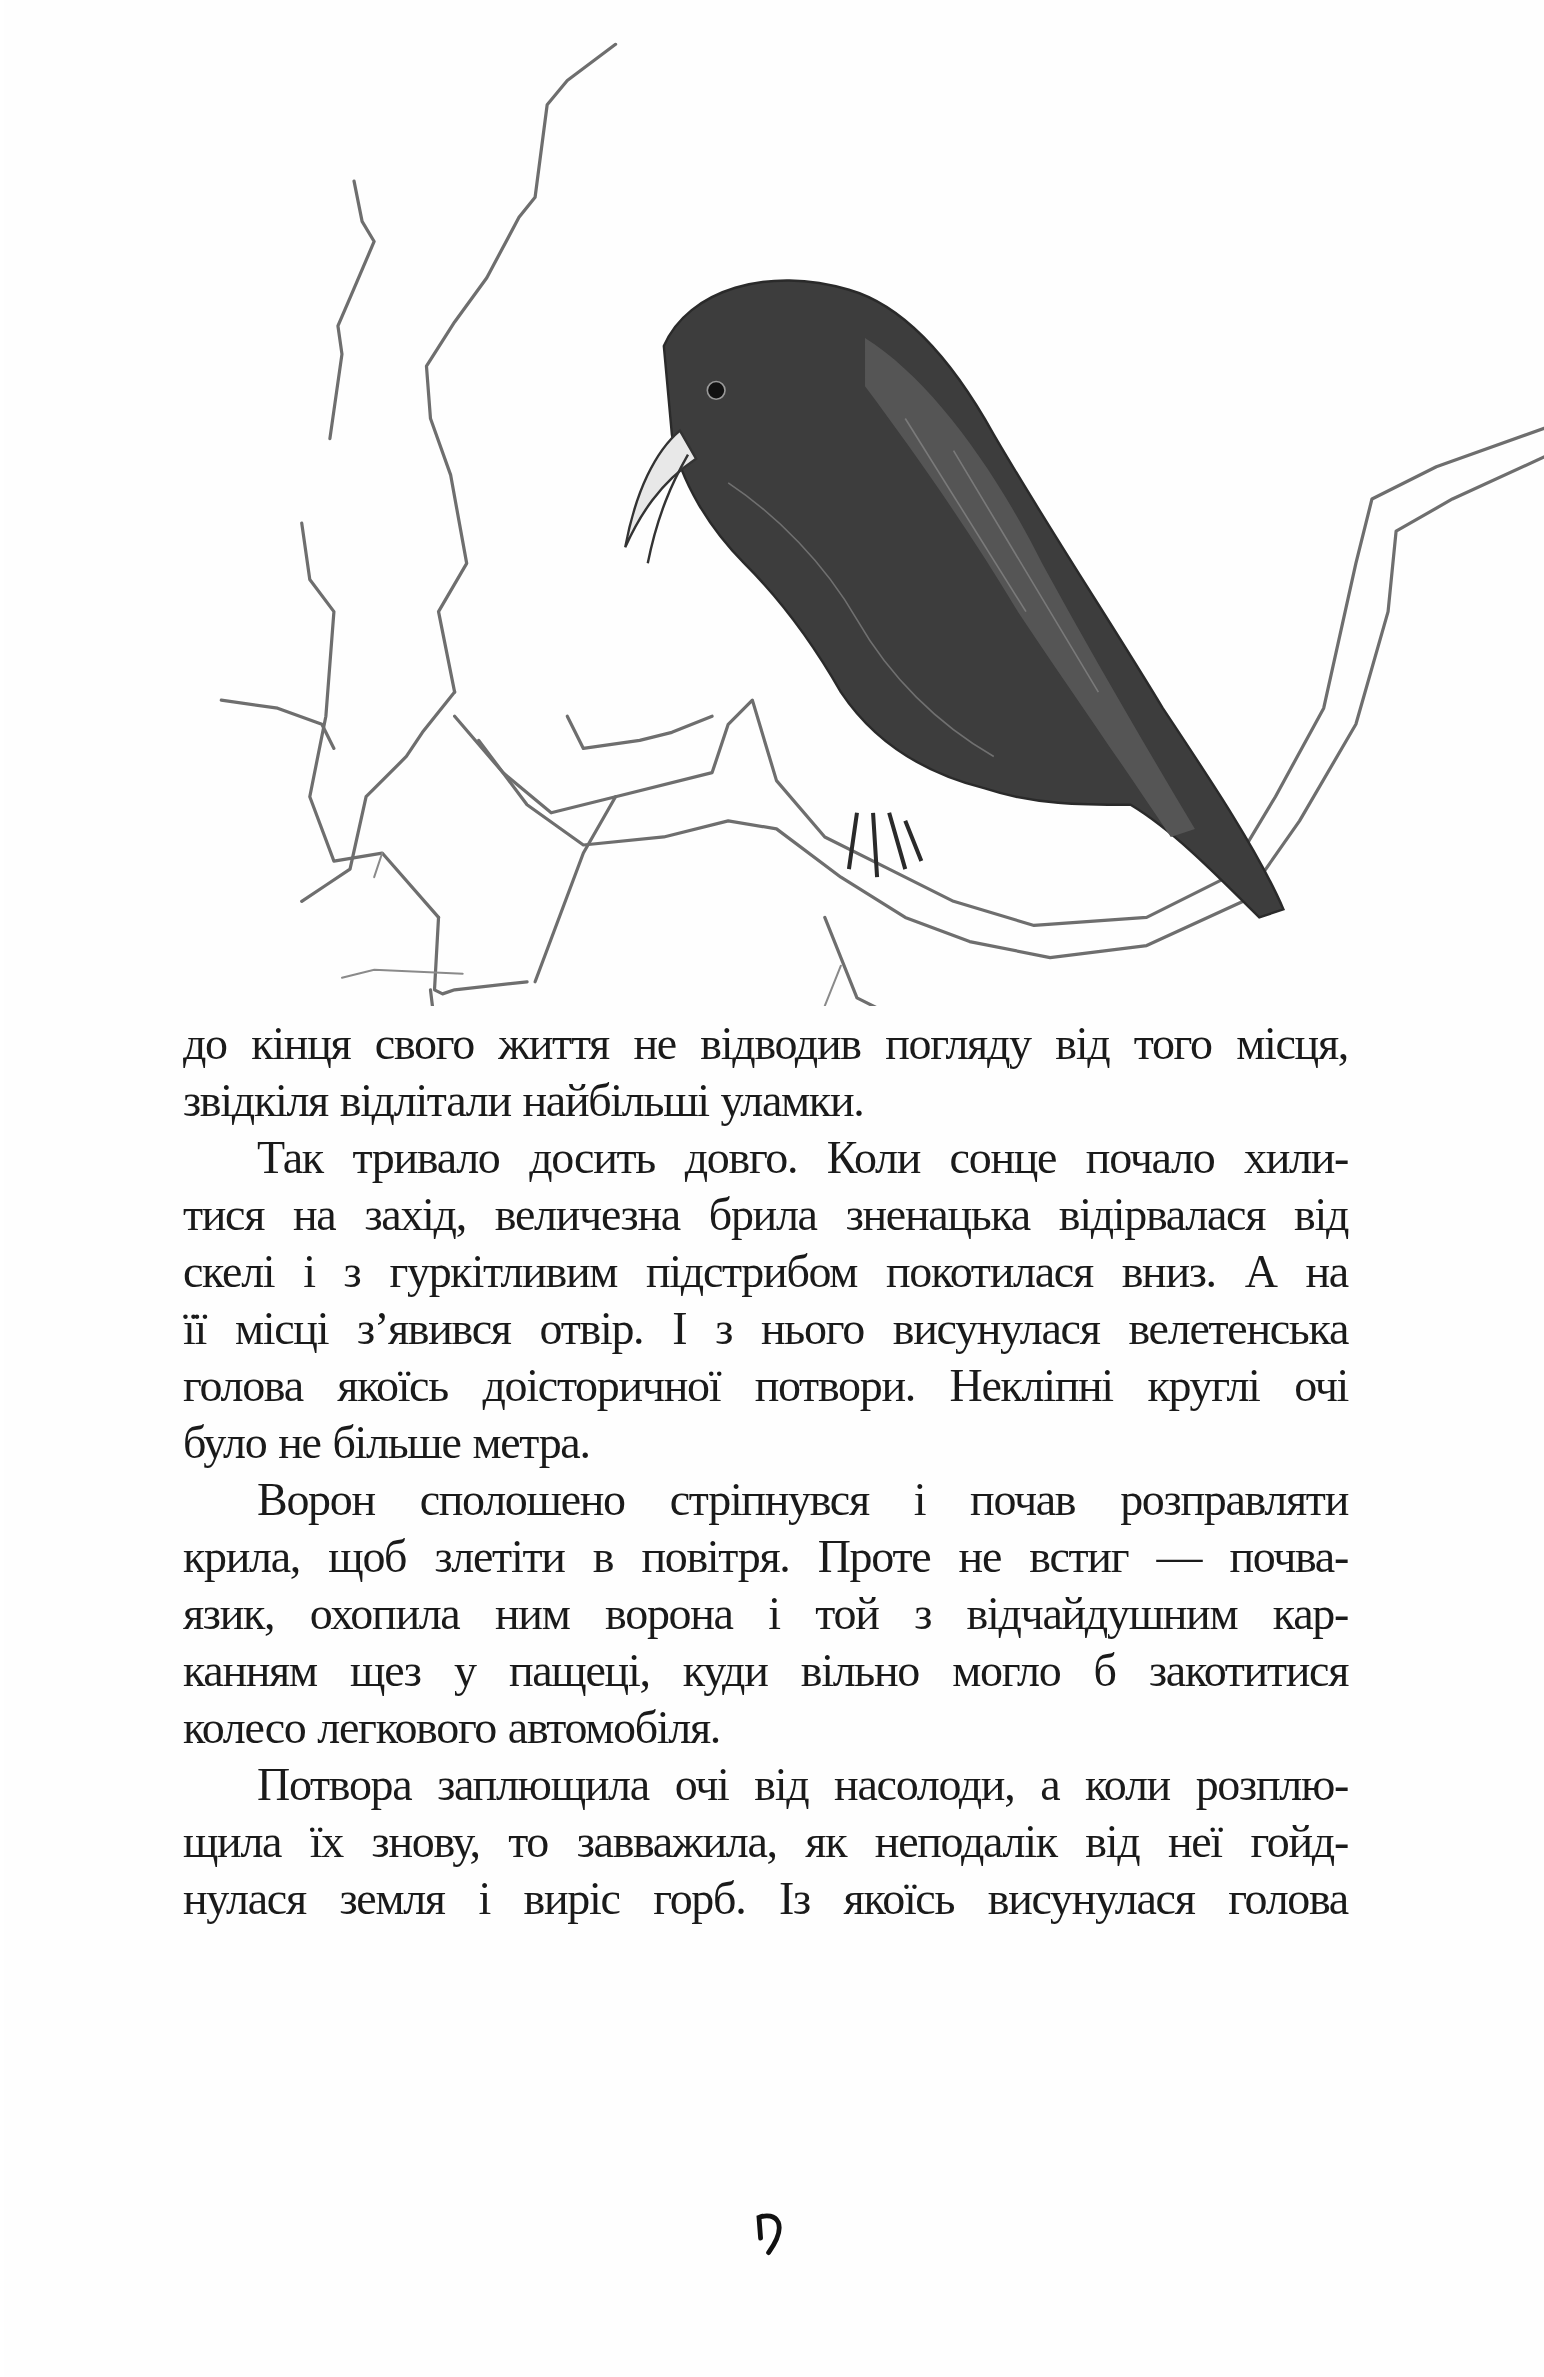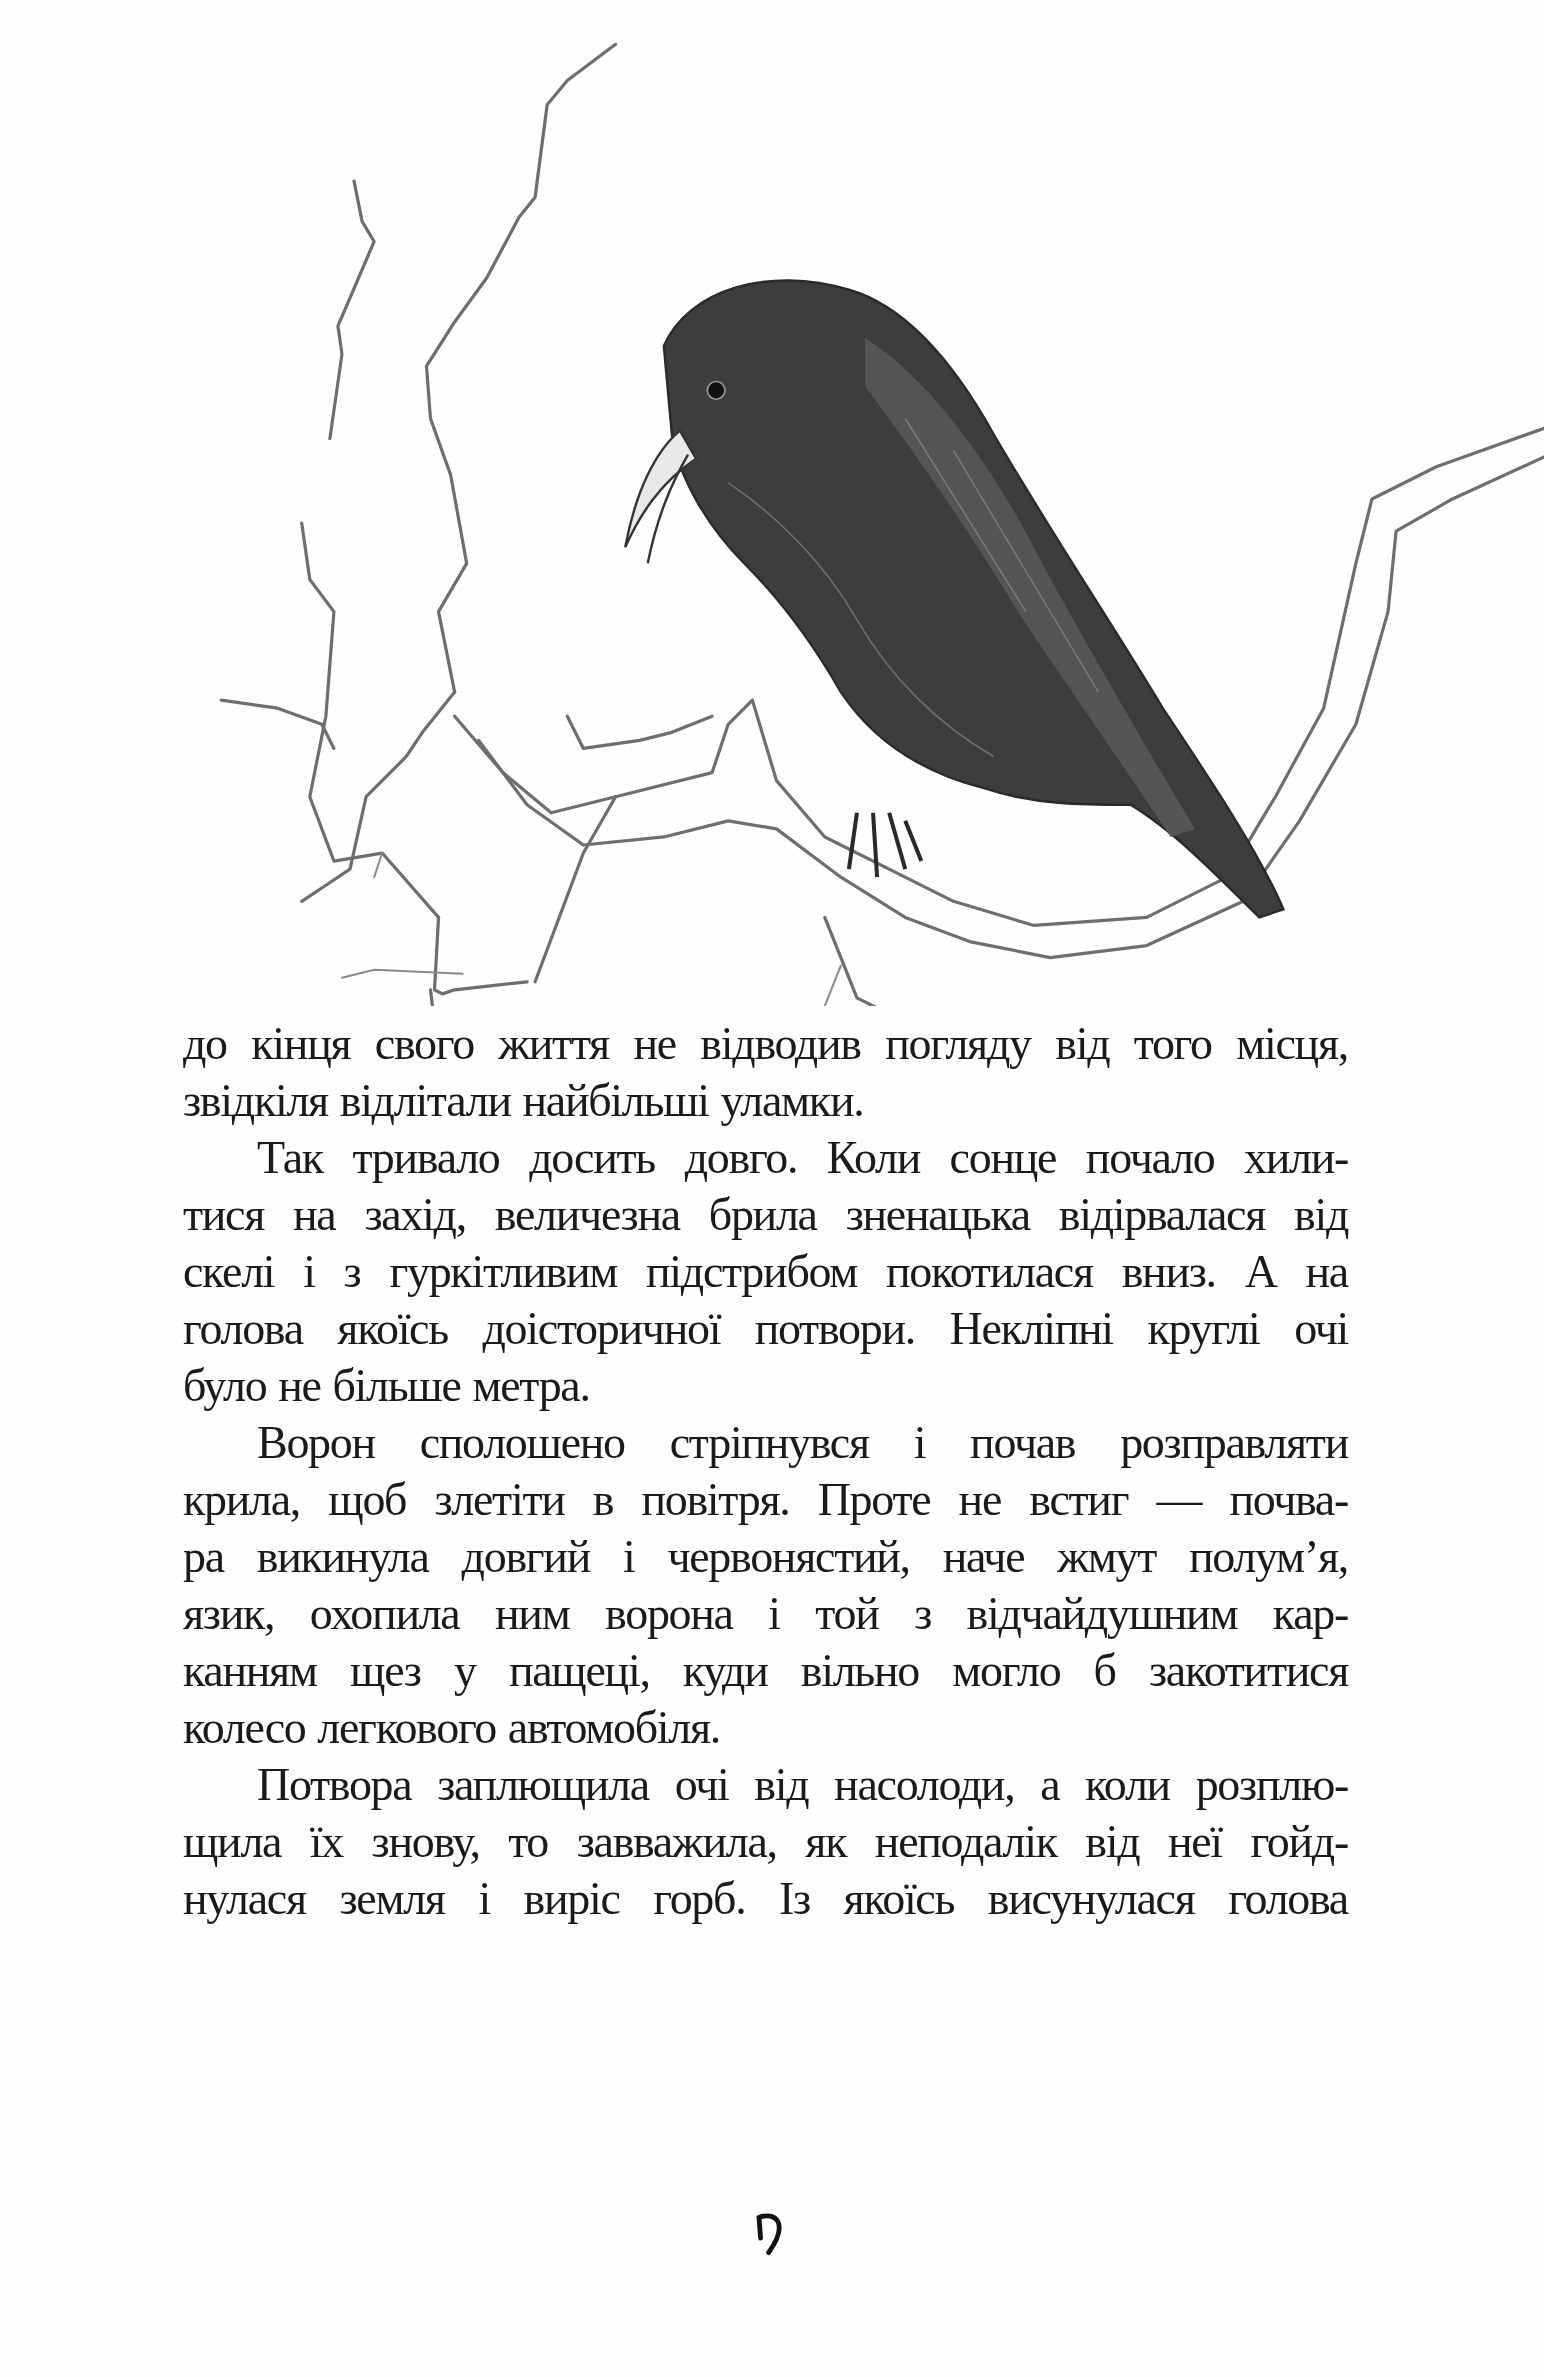--- a/index.html
+++ b/index.html
@@ -62,25 +62,25 @@
       <path d="M1060 1010 L1050 1080 M1080 1010 L1085 1090 M1100 1010 L1120 1080 M1120 1020 L1140 1070" stroke="#2a2a2a" stroke-width="5" fill="none"></path>
     </g>
   </svg>
 
   <div class="text-block">
     <span class="line">до кінця свого життя не відводив погляду від того місця,</span>
     <span class="line last">звідкіля відлітали найбільші уламки.</span>
     <span class="line indent">Так тривало досить довго. Коли сонце почало хили-</span>
     <span class="line">тися на захід, величезна брила зненацька відірвалася від</span>
     <span class="line">скелі і з гуркітливим підстрибом покотилася вниз. А на</span>
+    <span class="line">її місці з’явився отвір. І з нього висунулася велетенська</span>
     <span class="line">голова якоїсь доісторичної потвори. Некліпні круглі очі</span>
     <span class="line last">було не більше метра.</span>
     <span class="line indent">Ворон сполошено стріпнувся і почав розправляти</span>
     <span class="line">крила, щоб злетіти в повітря. Проте не встиг — почва-</span>
-    <span class="line">ра викинула довгий і червонястий, наче жмут полум’я,</span>
     <span class="line">язик, охопила ним ворона і той з відчайдушним кар-</span>
     <span class="line">канням щез у пащеці, куди вільно могло б закотитися</span>
     <span class="line last">колесо легкового автомобіля.</span>
     <span class="line indent">Потвора заплющила очі від насолоди, а коли розплю-</span>
     <span class="line">щила їх знову, то завважила, як неподалік від неї гойд-</span>
     <span class="line">нулася земля і виріс горб. Із якоїсь висунулася голова</span>
   </div>
 
   <svg class="page-number" viewBox="0 0 50 70" xmlns="http://www.w3.org/2000/svg">
     <title>7</title>

